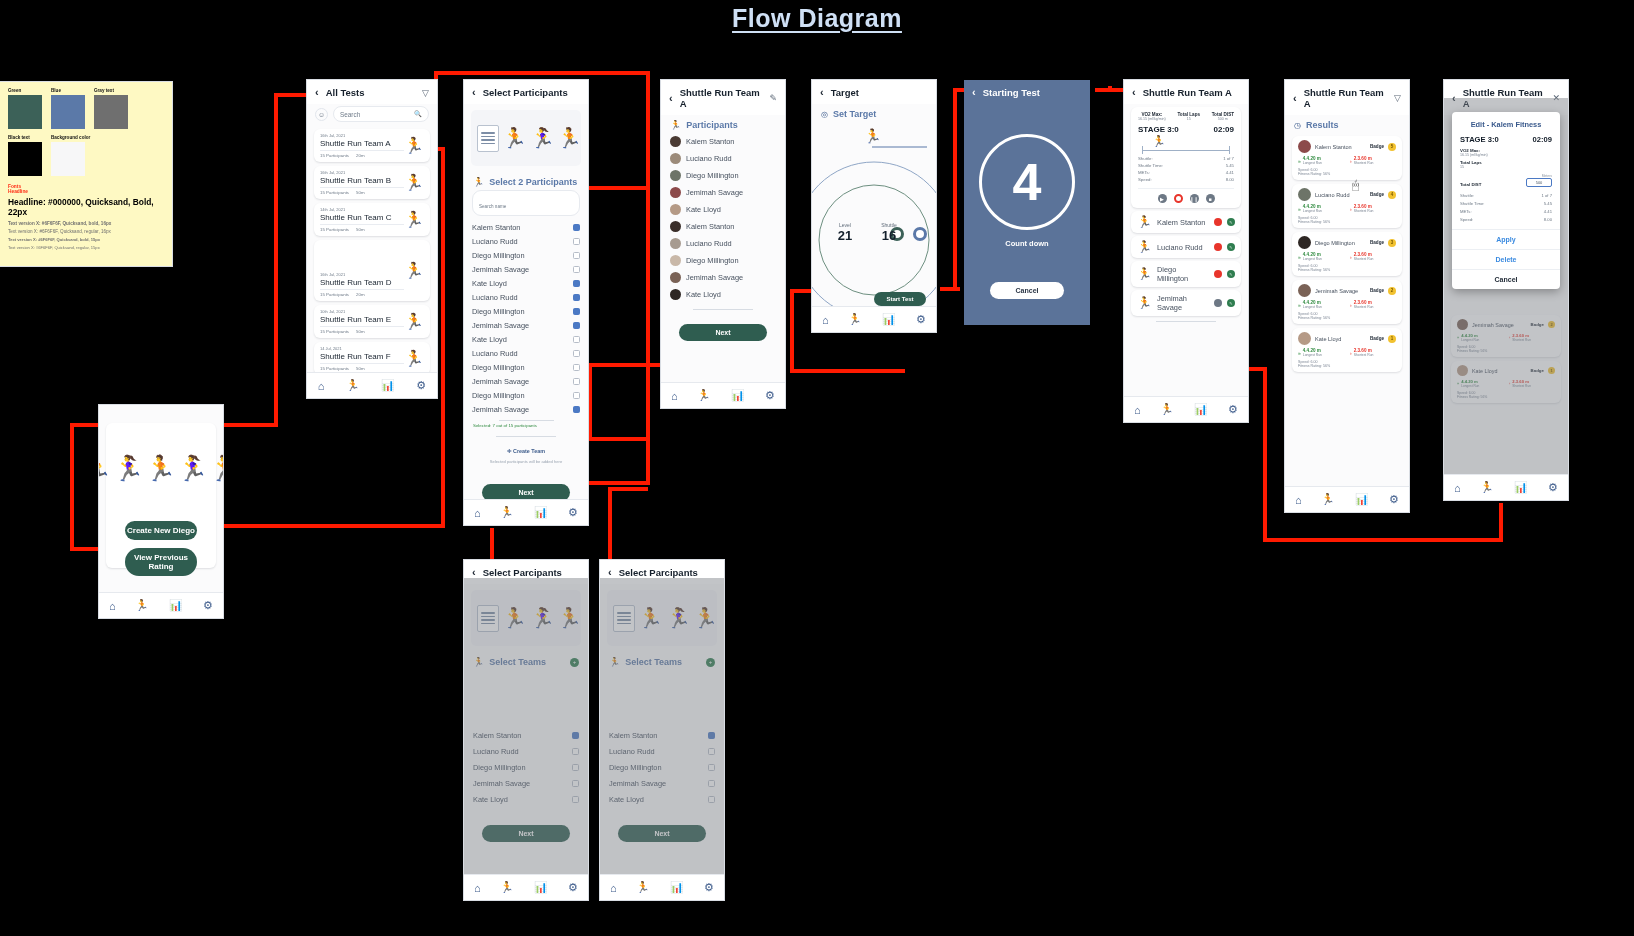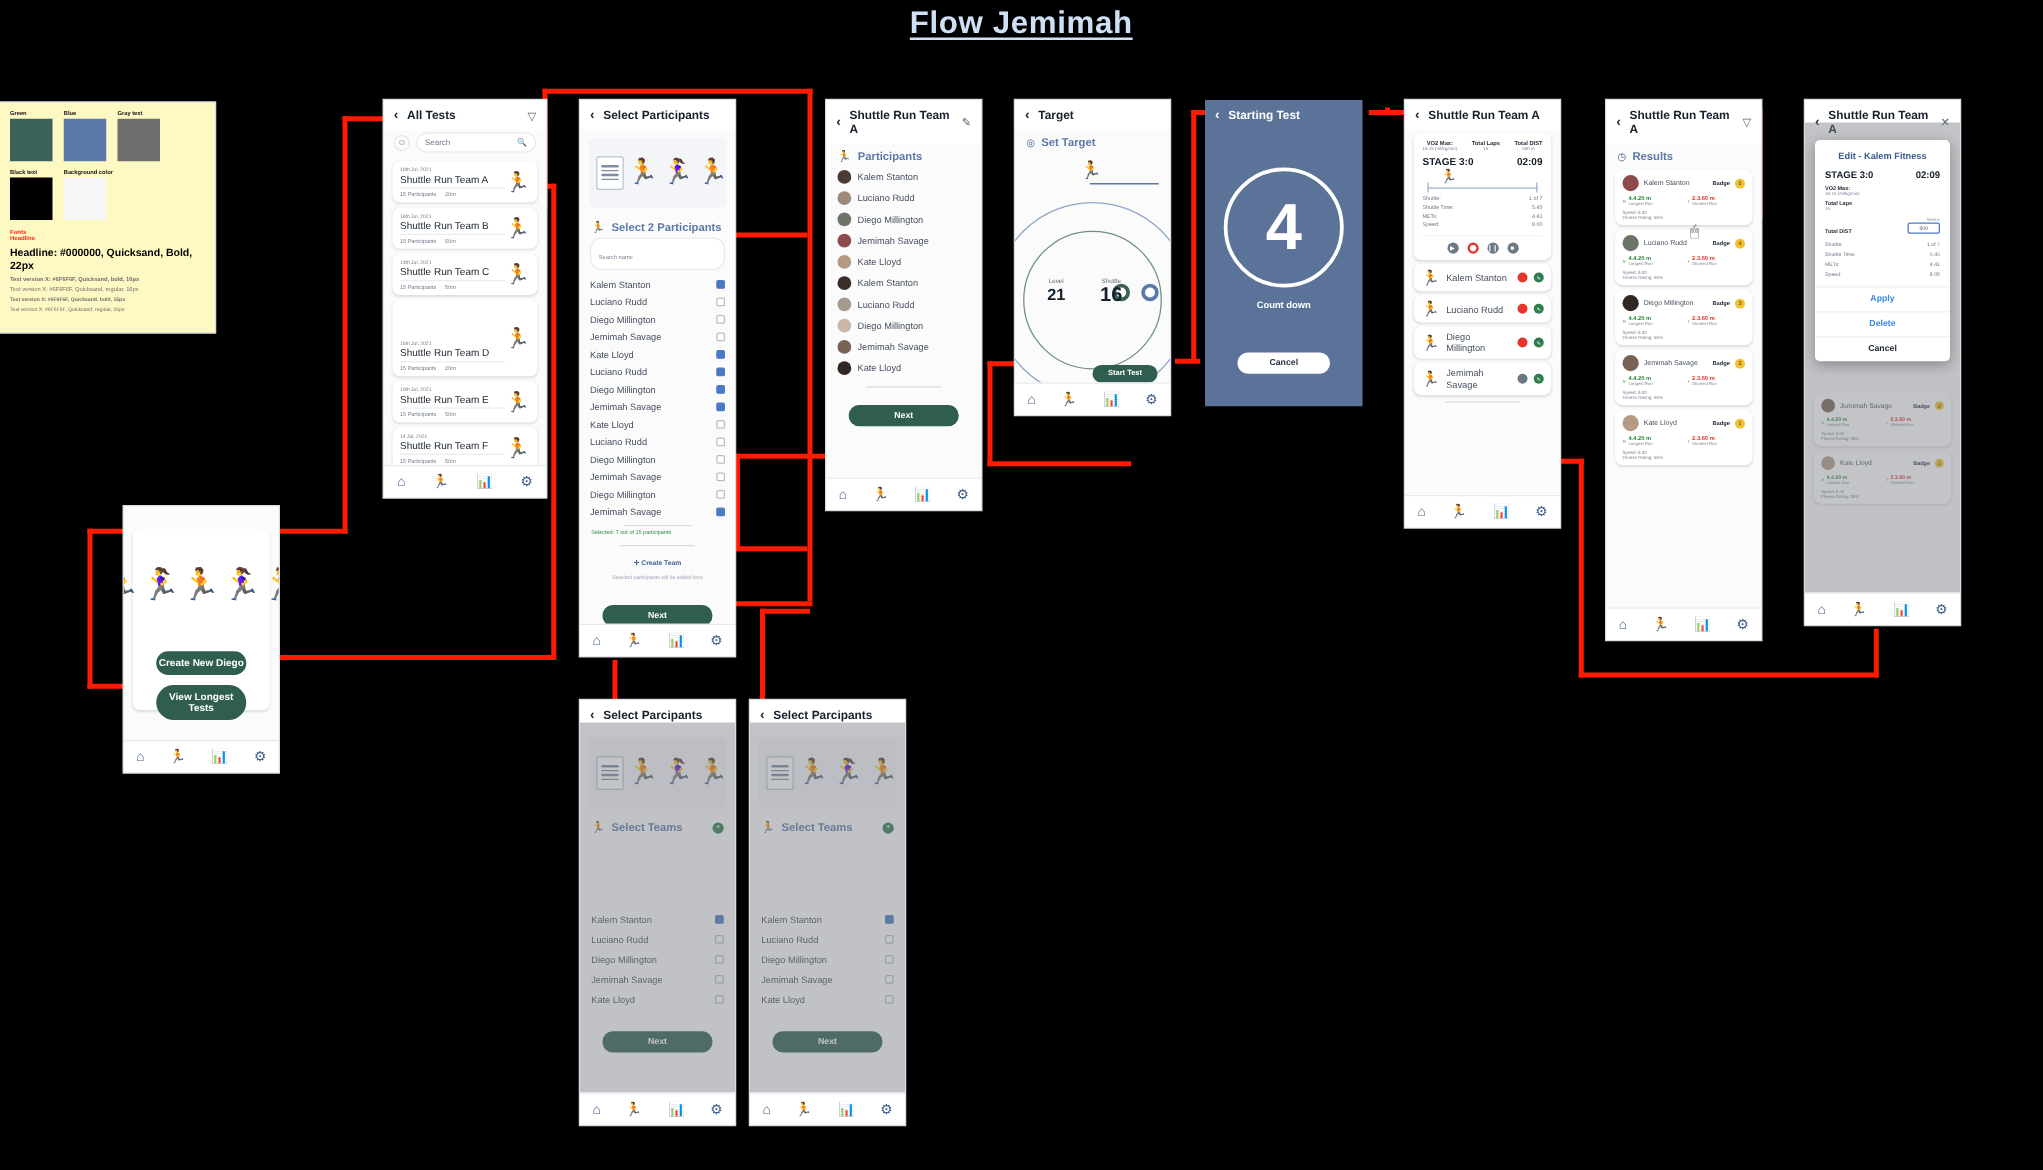--- a/index.html
+++ b/index.html
@@ -45,21 +45,21 @@
            box-shadow:0 3px 10px rgba(0,0,0,.3); }
   .mTitle { text-align:center; font-size:8.5px; font-weight:bold; color:#17212d; padding:9px 0 7px; }
   .mInput { margin:0 10px; border:1px solid #dde2e9; border-radius:12px;
             font-size:6px; color:#9aa4b1; padding:4px 7px; }
   .mAct { text-align:center; font-size:7px; padding:6px 0; border-top:1px solid #eceff3; }
   .dim { position:absolute; inset:0; background:rgba(120,124,130,.45); }
 </style>
 </head>
 <body>
 
-<div class="title">Flow Jemimah</div>
+<div class="title">Flow Diagram</div>
 
 <div class="conn" style="left:274px;top:93px;width:160px;height:4px"></div>
 <div class="conn" style="left:274px;top:93px;width:4px;height:334px"></div>
 <div class="conn" style="left:70px;top:423px;width:208px;height:4px"></div>
 <div class="conn" style="left:70px;top:423px;width:4px;height:128px"></div>
 <div class="conn" style="left:70px;top:547px;width:110px;height:4px"></div>
 <div class="conn" style="left:434px;top:71px;width:4px;height:96px"></div>
 <div class="conn" style="left:434px;top:71px;width:216px;height:4px"></div>
 <div class="conn" style="left:646px;top:71px;width:4px;height:410px"></div>
 <div class="conn" style="left:180px;top:524px;width:265px;height:4px"></div>
@@ -132,21 +132,21 @@
 <div class="phone" style="left:99px;top:405px;width:124px;height:213px;">
   <div class="card" style="margin-top:18px;padding:10px 7px;height:145px;">
     <div style="height:70px;display:flex;align-items:center;justify-content:center;gap:1px;font-size:25px;">
       <span>🏃</span>
       <span>🏃‍♀️</span>
       <span>🏃</span>
       <span>🏃‍♀️</span>
       <span>🏃</span>
     </div>
     <div class="grn" style="margin:18px 12px 0;">Create New Diego</div>
-    <div class="grn" style="margin:8px 12px 0;">View Longest Tests</div>
+    <div class="grn" style="margin:8px 12px 0;">View Previous Rating</div>
   </div>
   <div class="tabbar">
     <span>⌂</span>
     <span>🏃</span>
     <span>📊</span>
     <span>⚙</span>
   </div>
 </div>
 
 <div class="phone" style="left:307px;top:80px;width:130px;height:318px;">
@@ -416,21 +416,21 @@
       <circle cx="85" cy="112" r="5.5" fill="#fff" stroke="#3c6158" stroke-width="3"></circle>
       <circle cx="108" cy="112" r="5.5" fill="#fff" stroke="#5b79a8" stroke-width="3"></circle>
     </svg>
     <span style="position:absolute;left:52px;top:6px;font-size:14px;color:#3a5a8c;">🏃</span>
     <div style="position:absolute;left:14px;top:100px;text-align:center;width:38px;">
       <div style="font-size:5px;color:#5f6b79;">Level</div>
       <div style="font-size:13px;font-weight:bold;color:#14202c;">21</div>
     </div>
     <div style="position:absolute;left:58px;top:100px;text-align:center;width:38px;">
       <div style="font-size:5px;color:#5f6b79;">Shuttle</div>
-      <div style="font-size:16px;font-weight:bold;color:#14202c;">16</div>
+      <div style="font-size:13px;font-weight:bold;color:#14202c;">16</div>
     </div>
     <div class="grn" style="position:absolute;left:62px;top:170px;width:52px;font-size:6px;padding:4px 0;">Start Test</div>
   </div>
   <div class="tabbar">
     <span>⌂</span>
     <span>🏃</span>
     <span>📊</span>
     <span>⚙</span>
   </div>
 </div>

